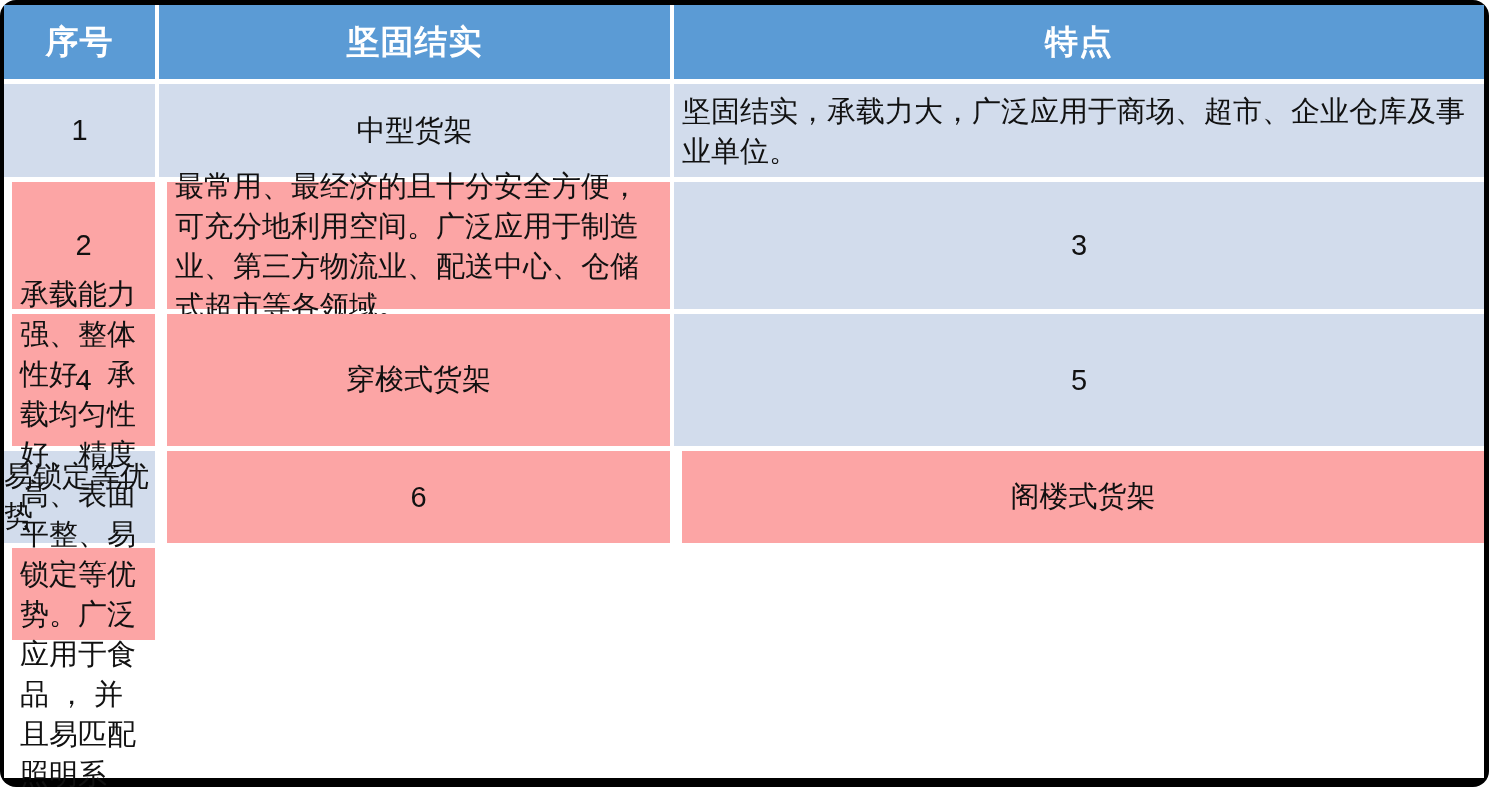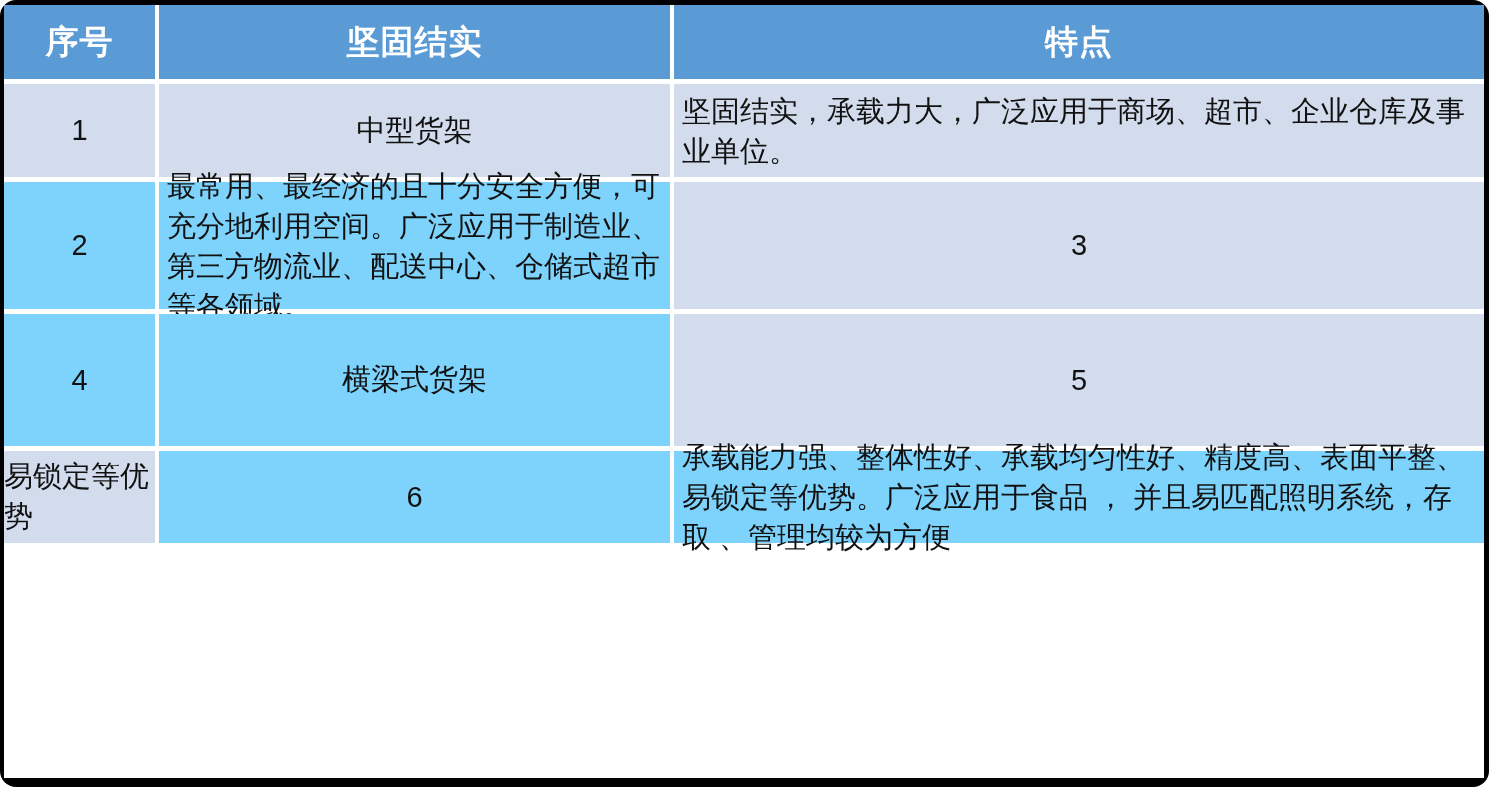--- a/index.html
+++ b/index.html
@@ -32,21 +32,21 @@
     font-size: 29px;
   }
   .cell.header {
     background: #5b9bd5;
     color: #ffffff;
     font-size: 33px;
     font-weight: bold;
     letter-spacing: 1px;
   }
   .cell.band-dark  { background: #d2dcec; }
-  .cell.band-light { background: #7dd3fc; }
+  .cell.band-light { background: #fca5a5; margin-left: 8px; }
   .cell.features {
     justify-content: flex-start;
     text-align: left;
     line-height: 40px;
     padding: 2px 4px 2px 8px;
   }
 </style>
 </head>
 <body>
 
@@ -60,22 +60,23 @@
     <div class="cell band-dark">1</div>
     <div class="cell band-dark">中型货架</div>
     <div class="cell band-dark features">坚固结实，承载力大，广泛应用于商场、超市、企业仓库及事业单位。</div>
 
     <div class="cell band-light">2</div>
     <div class="cell band-light features">最常用、最经济的且十分安全方便，可充分地利用空间。广泛应用于制造业、第三方物流业、配送中心、仓储式超市等各领域。</div>
 
     <div class="cell band-dark">3</div>
 
     <div class="cell band-light">4</div>
-    <div class="cell band-light">横梁式货架</div>
+    <div class="cell band-light">穿梭式货架</div>
 
     <div class="cell band-dark">5</div>
     <div class="cell band-dark">易锁定等优势</div>
 
     <div class="cell band-light">6</div>
+    <div class="cell band-light">阁楼式货架</div>
     <div class="cell band-light features">承载能力强、整体性好、承载均匀性好、精度高、表面平整、易锁定等优势。广泛应用于食品 ， 并且易匹配照明系统，存取 、管理均较为方便</div>
 
   </div>
 </div>
 
 </body></html>

